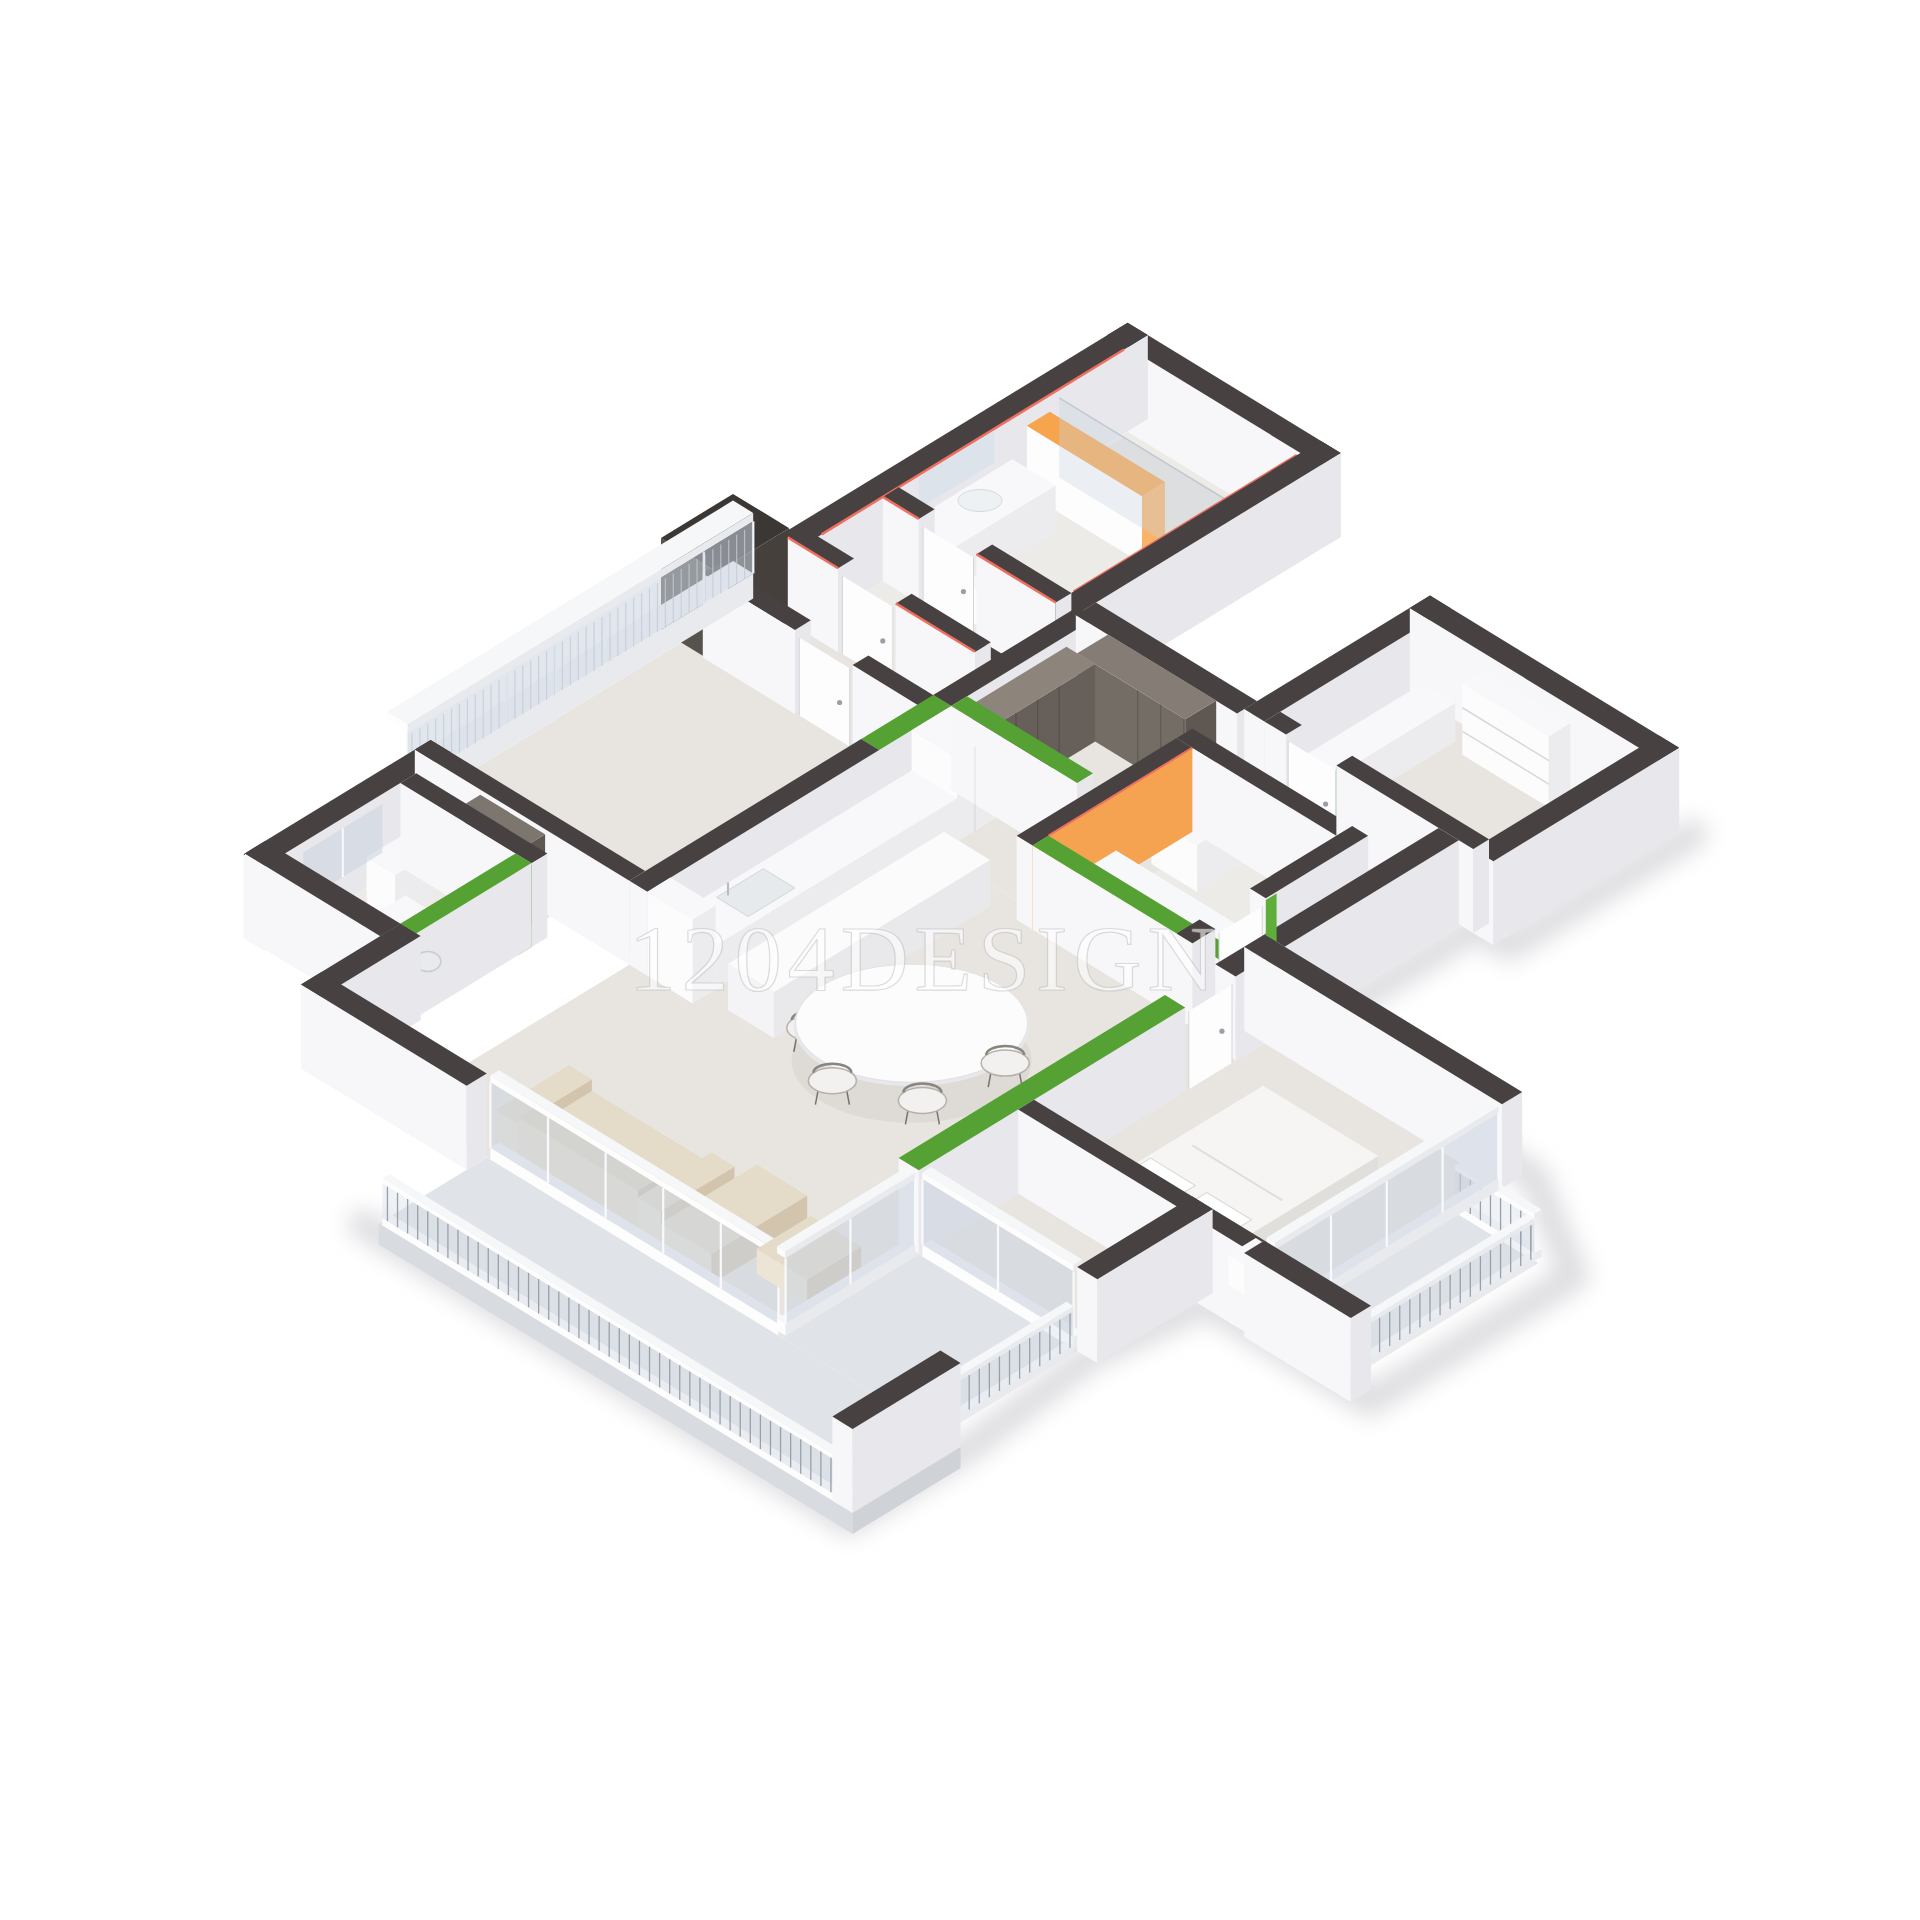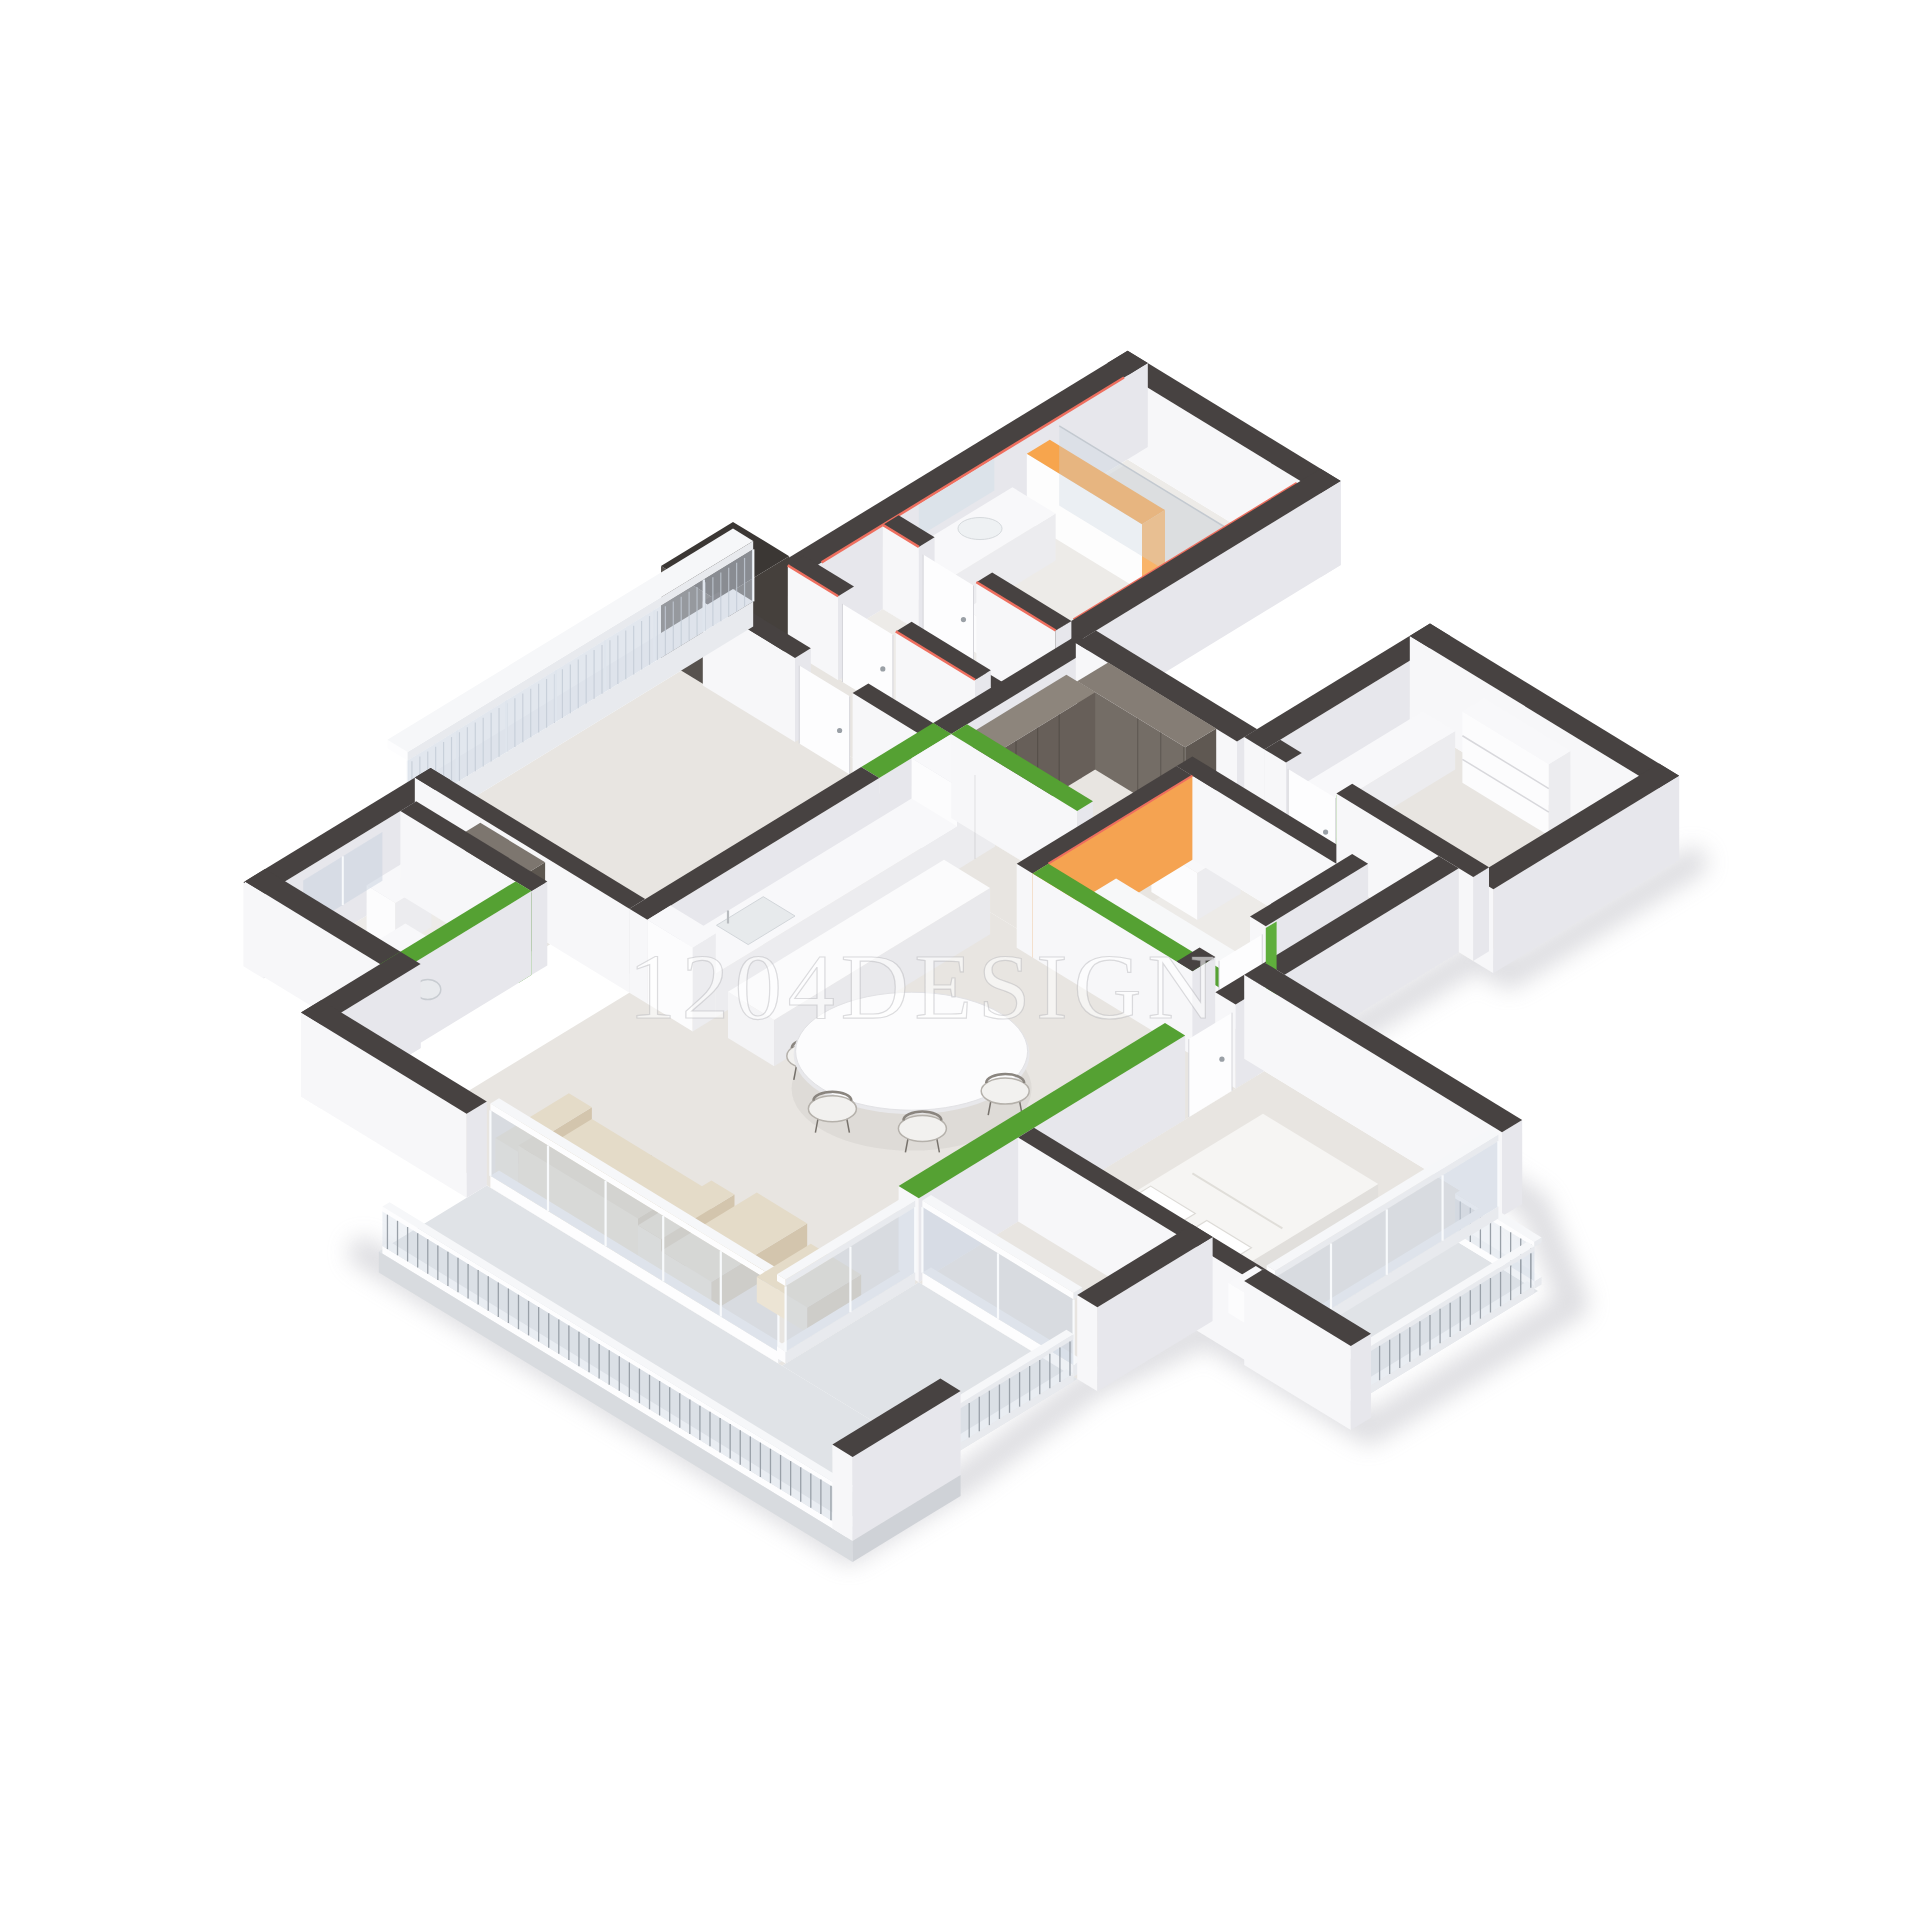--- a/index.html
+++ b/index.html
@@ -1,17 +1,17 @@
 <!DOCTYPE html>
 <html><head>
 <meta charset="utf-8">
 <style>
   html,body{margin:0;padding:0;background:#ffffff;width:1920px;height:1920px;overflow:hidden;
     font-family:"Liberation Sans", sans-serif;}
-  #stage{position:relative;width:1920px;height:1840px;background:#ffffff;margin-top:28px;}
+  #stage{position:relative;width:1920px;height:1840px;background:#ffffff;}
   svg{display:block}
   .watermark{font-family:"Liberation Serif","DejaVu Serif",serif;font-size:94px;letter-spacing:6px;
     fill:rgba(255,255,255,0.58);stroke:rgba(165,165,172,0.38);stroke-width:1.2px;}
 </style>
 </head>
 <body>
 
 <div id="stage">
   <svg id="scene" width="1920" height="1920" viewBox="0 0 1920 1920">
     <defs>

